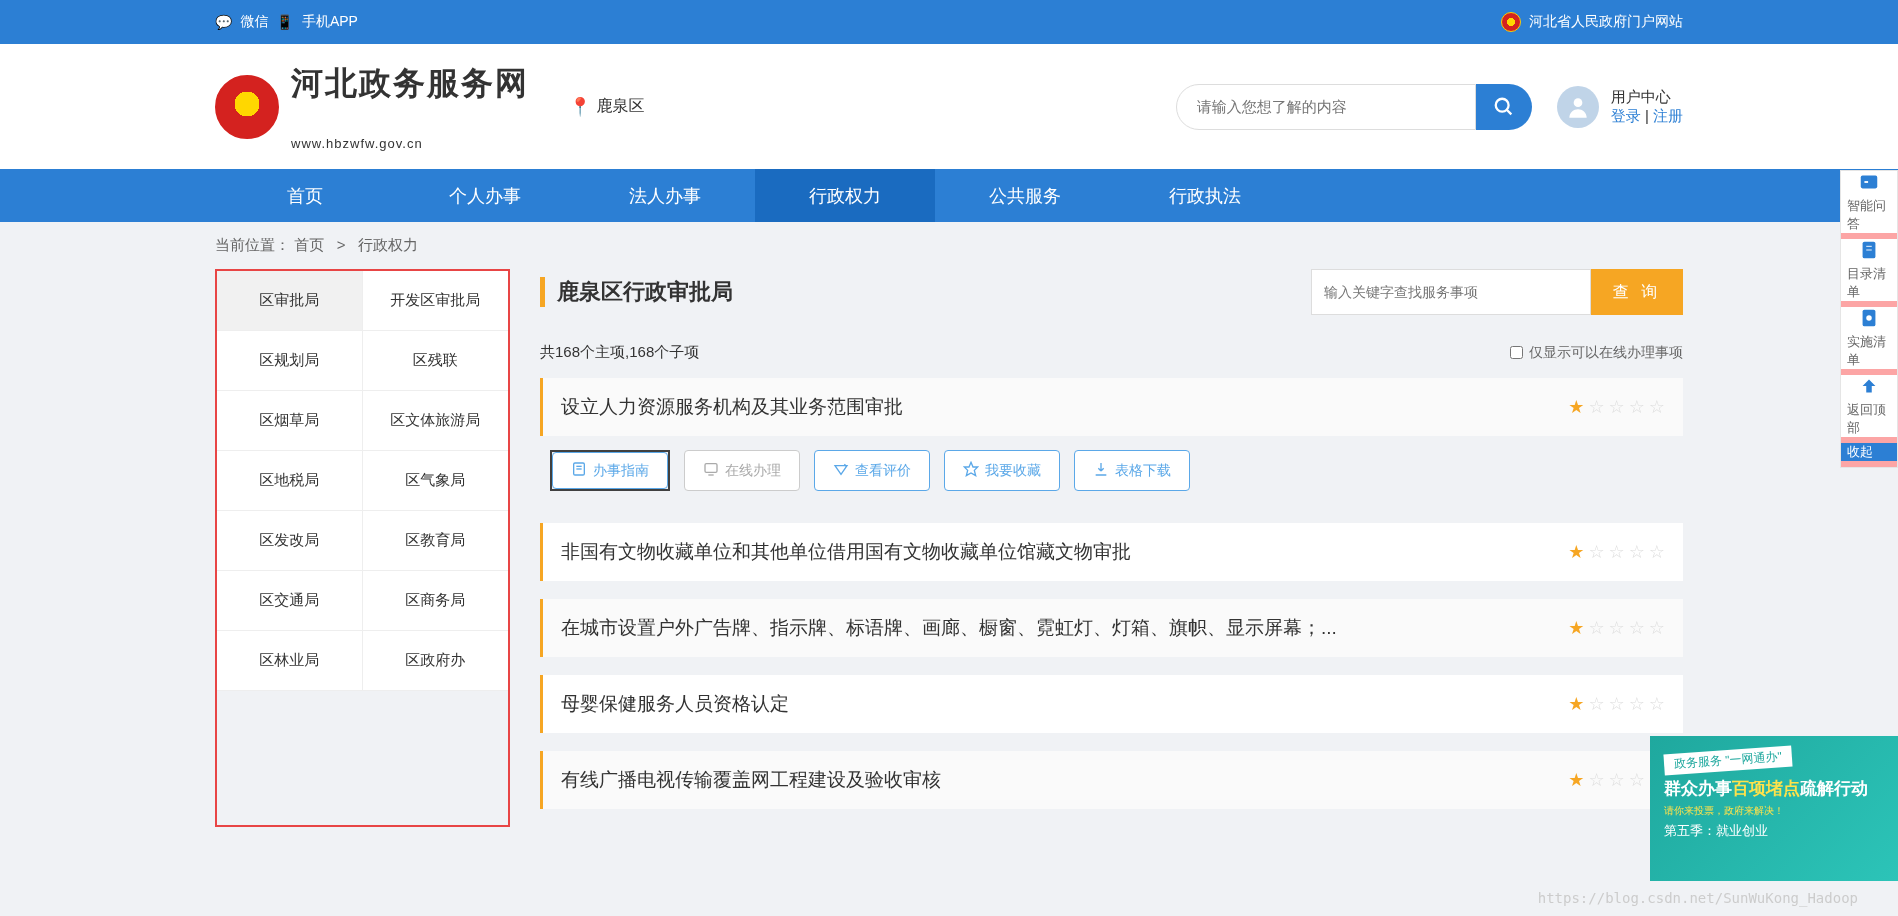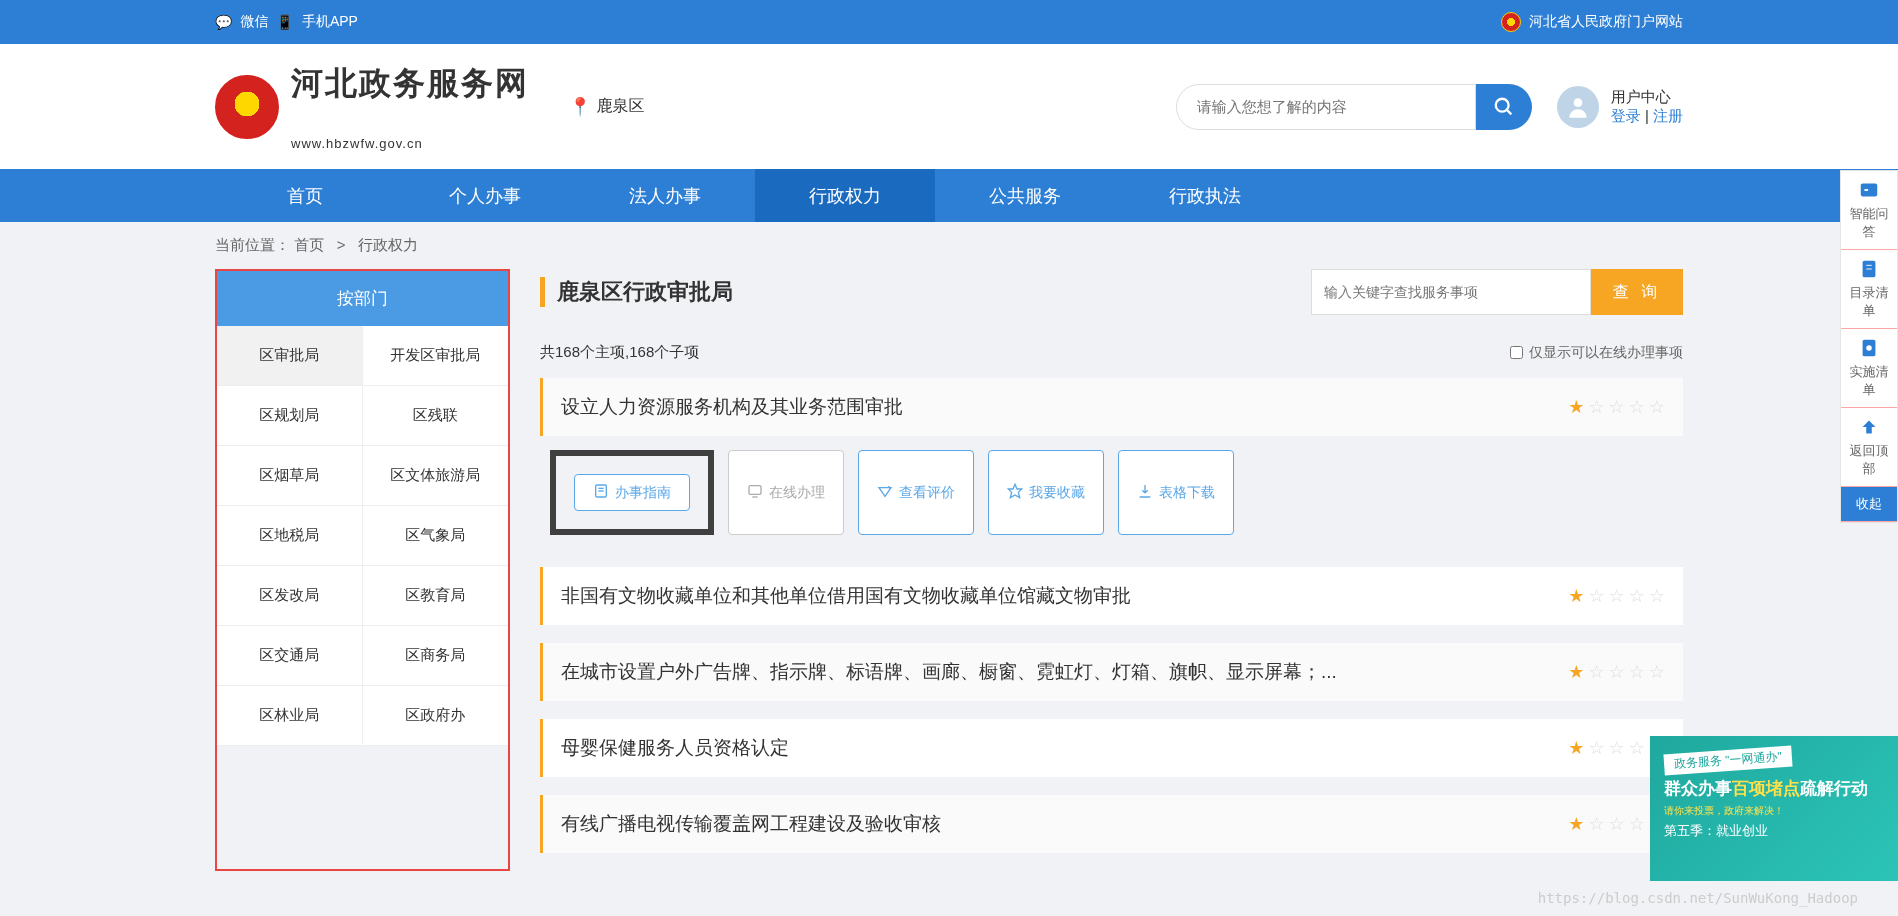--- a/index.html
+++ b/index.html
@@ -59,24 +59,24 @@
     .item-row.alt { background: #fff; }
     .item-title { font-size: 19px; color: #333; }
     .stars { margin-left: auto; display: flex; gap: 4px; }
     .star { color: #ddd; font-size: 18px; }
     .star.filled { color: #f6a623; }
     
     .action-row { display: flex; gap: 14px; padding: 14px 10px; }
     .action-btn { display: flex; align-items: center; gap: 6px; padding: 8px 18px; border: 1px solid #5ba8e8; border-radius: 4px; color: #5ba8e8; font-size: 14px; background: #fff; cursor: pointer; }
     .action-btn.disabled { border-color: #ccc; color: #aaa; }
     .action-btn svg { width: 16px; height: 16px; }
-    .action-box { border: 6px solid #404040; display: inline-block; padding: 18px; }
+    .action-box { border: 2px solid #404040; display: inline-block; padding: 0; }
     
     .right-rail { position: fixed; right: 0; top: 170px; width: 58px; background: #fff; border: 1px solid #e5e5e5; }
-    .rail-item { padding: 8px 6px; text-align: center; font-size: 13px; color: #666; border-bottom: 1px solid #fca5a5; cursor: pointer; }
+    .rail-item { padding: 0 6px; font-size: 13px; color: #666; border-bottom: 6px solid #fca5a5; cursor: pointer; }
     .rail-item svg { width: 22px; height: 22px; display: block; margin: 0 auto 4px; fill: #2c7fd4; }
     .rail-item.blue { background: #2c7fd4; color: #fff; }
     
     .promo { position: fixed; right: 0; bottom: 35px; width: 248px; height: 145px; background: linear-gradient(135deg, #1fa89e, #2cc4b8); color: #fff; padding: 14px; font-size: 14px; }
     .promo-banner { background: #fff; color: #1fa89e; display: inline-block; padding: 2px 10px; font-size: 12px; transform: rotate(-4deg); margin-bottom: 6px; }
     .promo-main { font-size: 17px; font-weight: bold; }
     .promo-main .y { color: #ffe24a; }
     .promo-sub { font-size: 10px; margin-top: 4px; color: #ffe24a; }
     .promo-ep { font-size: 13px; margin-top: 4px; }
     
@@ -150,21 +150,20 @@
   <span>当前位置：</span>
   <a href="#">首页</a>
   <span> &nbsp;</span>
   <span>&gt;</span>
   <span>&nbsp; </span>
   <span>行政权力</span>
 </div>
 
 <div class="main">
   <div class="sidebar">
-    <div class="sidebar-header">按部门</div>
     <div class="dept-grid" id="dept-grid">
         <div class="dept-item active">区审批局</div>
         <div class="dept-item">开发区审批局</div>
         <div class="dept-item">区规划局</div>
         <div class="dept-item">区残联</div>
         <div class="dept-item">区烟草局</div>
         <div class="dept-item">区文体旅游局</div>
         <div class="dept-item">区地税局</div>
         <div class="dept-item">区气象局</div>
         <div class="dept-item">区发改局</div>

